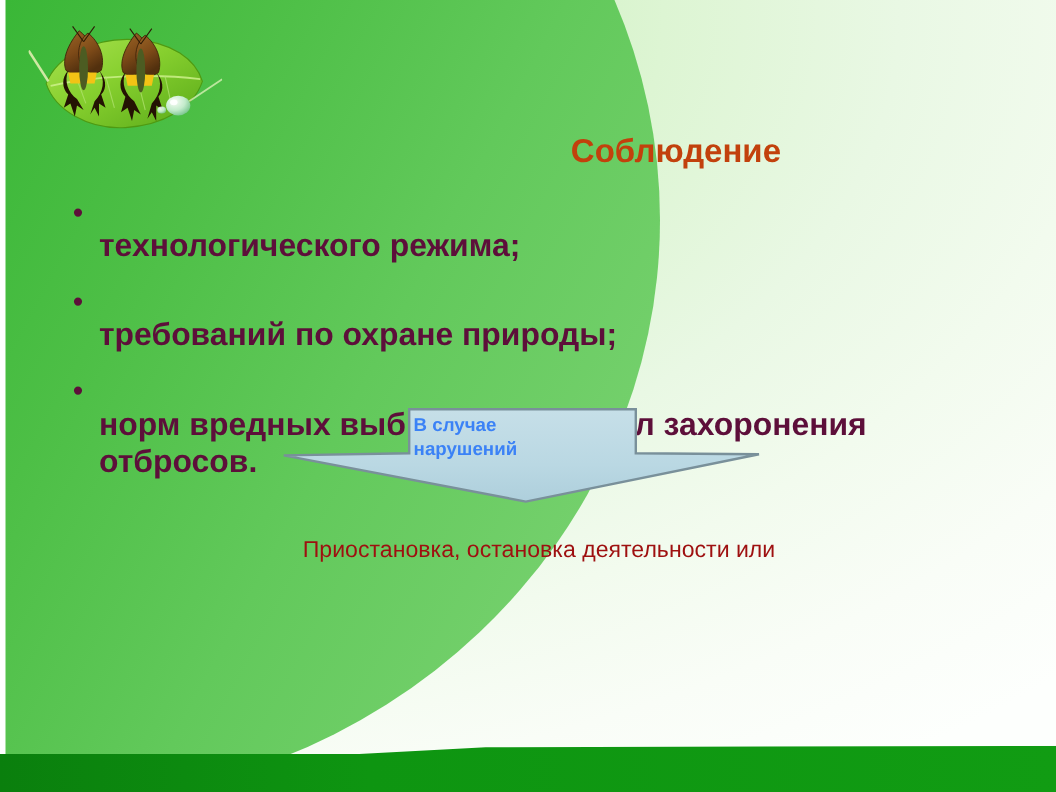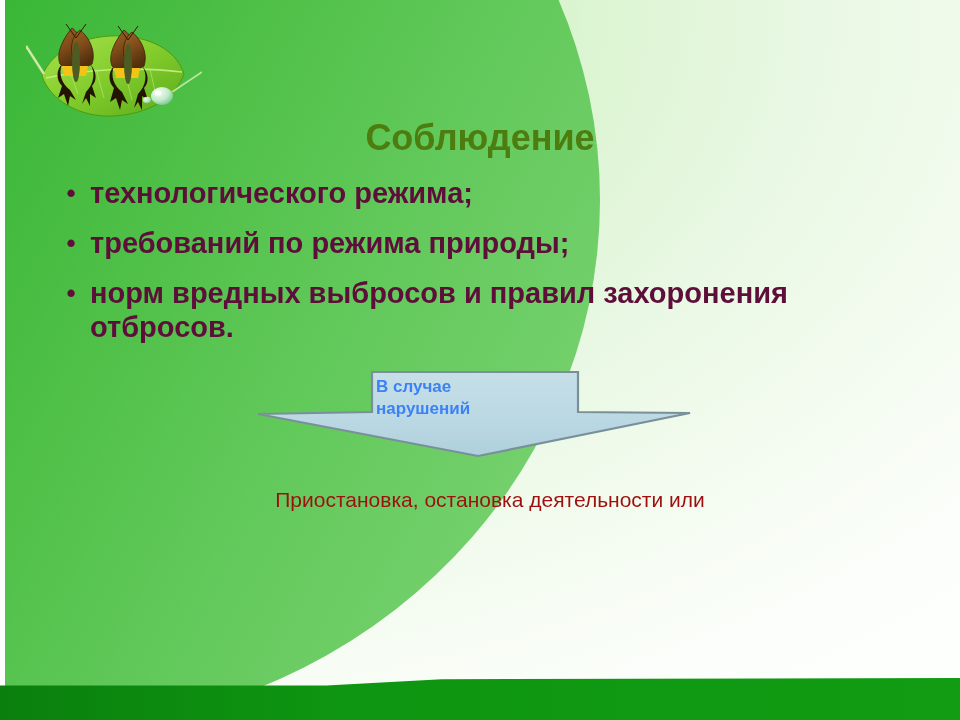--- a/index.html
+++ b/index.html
@@ -84,23 +84,23 @@
     font-size: 27px;
     font-weight: bold;
     line-height: 33px;
     letter-spacing: 0.2px;
   }
   .subtitle {
     position: absolute;
     left: 250px;
     top: 120px;
     width: 460px;
-    text-align: center;
-    color: #4d7c0f;
-    font-size: 36px;
+    text-align: right;
+    color: #c2410c;
+    font-size: 30px;
     font-weight: bold;
     line-height: 36px;
   }
 
   .bullets {
     position: absolute;
     left: 52px;
     top: 176px;
     width: 760px;
   }
@@ -115,20 +115,21 @@
   }
   .bullet-mark {
     flex: 0 0 38px;
     color: #5D0F3A;
     font-size: 26px;
     line-height: 34px;
     text-align: center;
   }
   .bullet-text {
     flex: 1 1 auto;
+    margin-top: 31px;
   }
 
   
   .arrow-wrap {
     position: absolute;
     left: 256px;
     top: 370px;
     width: 438px;
     height: 90px;
   }
@@ -230,21 +231,21 @@
 
   <div class="subtitle">Соблюдение</div>
 
   <div class="bullets">
     <div class="bullet-row">
       <span class="bullet-mark">•</span>
       <span class="bullet-text">технологического режима;</span>
     </div>
     <div class="bullet-row">
       <span class="bullet-mark">•</span>
-      <span class="bullet-text">требований по режима природы;</span>
+      <span class="bullet-text">требований по охране природы;</span>
     </div>
     <div class="bullet-row">
       <span class="bullet-mark">•</span>
       <span class="bullet-text">норм вредных выбросов и правил захоронения отбросов.</span>
     </div>
   </div>
 
   <div class="arrow-wrap">
     <svg width="438" height="90" viewBox="0 0 438 90" xmlns="http://www.w3.org/2000/svg">
       <defs>

